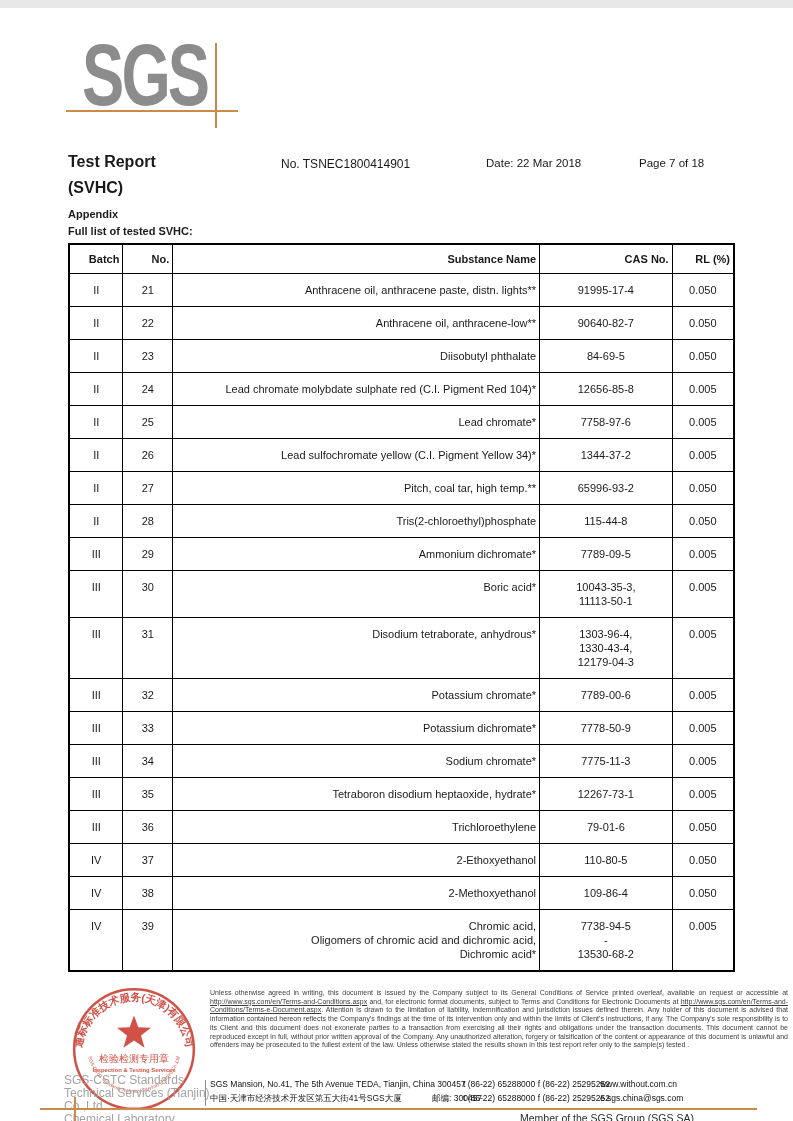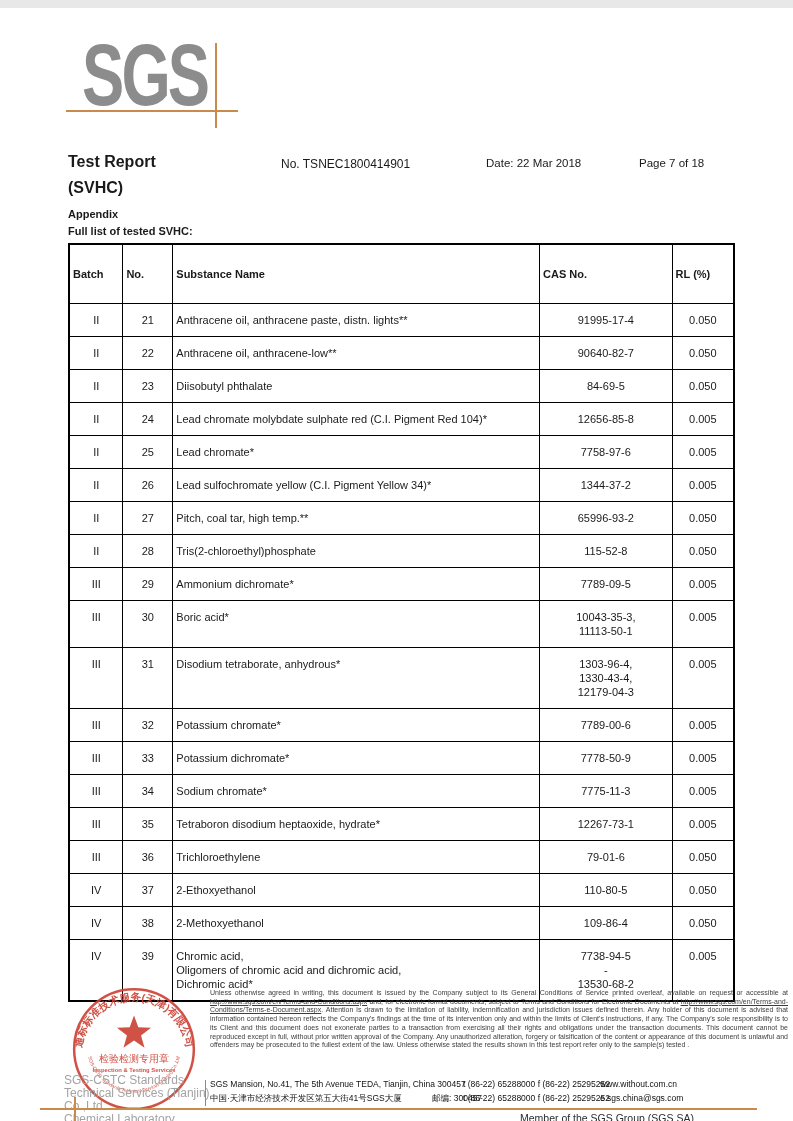--- a/index.html
+++ b/index.html
@@ -31,26 +31,26 @@
   .report-date { position:absolute; left:486px; top:149px; font-size:11.5px; }
   .report-page { position:absolute; left:639px; top:149px; font-size:11.5px; }
   .appendix-title { position:absolute; left:68px; top:200px; font-size:11px; font-weight:bold; }
   .appendix-subtitle { position:absolute; left:68px; top:217px; font-size:11px; font-weight:bold; }
 
   
   table.svhc { position:absolute; left:68px; top:235px; width:667px;
     border-collapse: collapse; font-size:11px; }
   table.svhc th, table.svhc td { border:1px solid #000; }
   table.svhc { border:2px solid #000; }
-  table.svhc th { padding:23px 3px; font-weight:bold; text-align:left; }
+  table.svhc th { padding:8px 3px; font-weight:bold; text-align:right; }
   table.svhc td { padding:9px 3px; vertical-align:top; line-height:14px; white-space:pre-line; }
   .col-batch { width:54px; } .col-no { width:50px; } .col-substance { width:368px; }
   .col-cas { width:133px; } .col-rl { width:62px; }
   td.cell-batch, td.cell-no, td.cell-cas, td.cell-rl { text-align:center; }
-  td.cell-substance { text-align:left; padding-left:4px; }
+  td.cell-substance { text-align:right; padding-left:4px; }
 
   
   .disclaimer {
     position:absolute; left:210px; top:981px; width:578px;
     font-size:7px; line-height:8.7px; text-align:justify; color:#3d3d3d;
   }
   .disclaimer .link { text-decoration: underline; }
   .attention {
     position:absolute; left:210px; top:1058px; width:578px;
     font-size:7.4px; line-height:9.2px; color:#e0572f; font-weight:bold;
@@ -158,21 +158,21 @@
           <td class="cell-batch">II</td>
           <td class="cell-no">27</td>
           <td class="cell-substance">Pitch, coal tar, high temp.**</td>
           <td class="cell-cas">65996-93-2</td>
           <td class="cell-rl">0.050</td>
         </tr>
         <tr>
           <td class="cell-batch">II</td>
           <td class="cell-no">28</td>
           <td class="cell-substance">Tris(2-chloroethyl)phosphate</td>
-          <td class="cell-cas">115-52-8</td>
+          <td class="cell-cas">115-44-8</td>
           <td class="cell-rl">0.050</td>
         </tr>
         <tr>
           <td class="cell-batch">III</td>
           <td class="cell-no">29</td>
           <td class="cell-substance">Ammonium dichromate*</td>
           <td class="cell-cas">7789-09-5</td>
           <td class="cell-rl">0.005</td>
         </tr>
         <tr>

